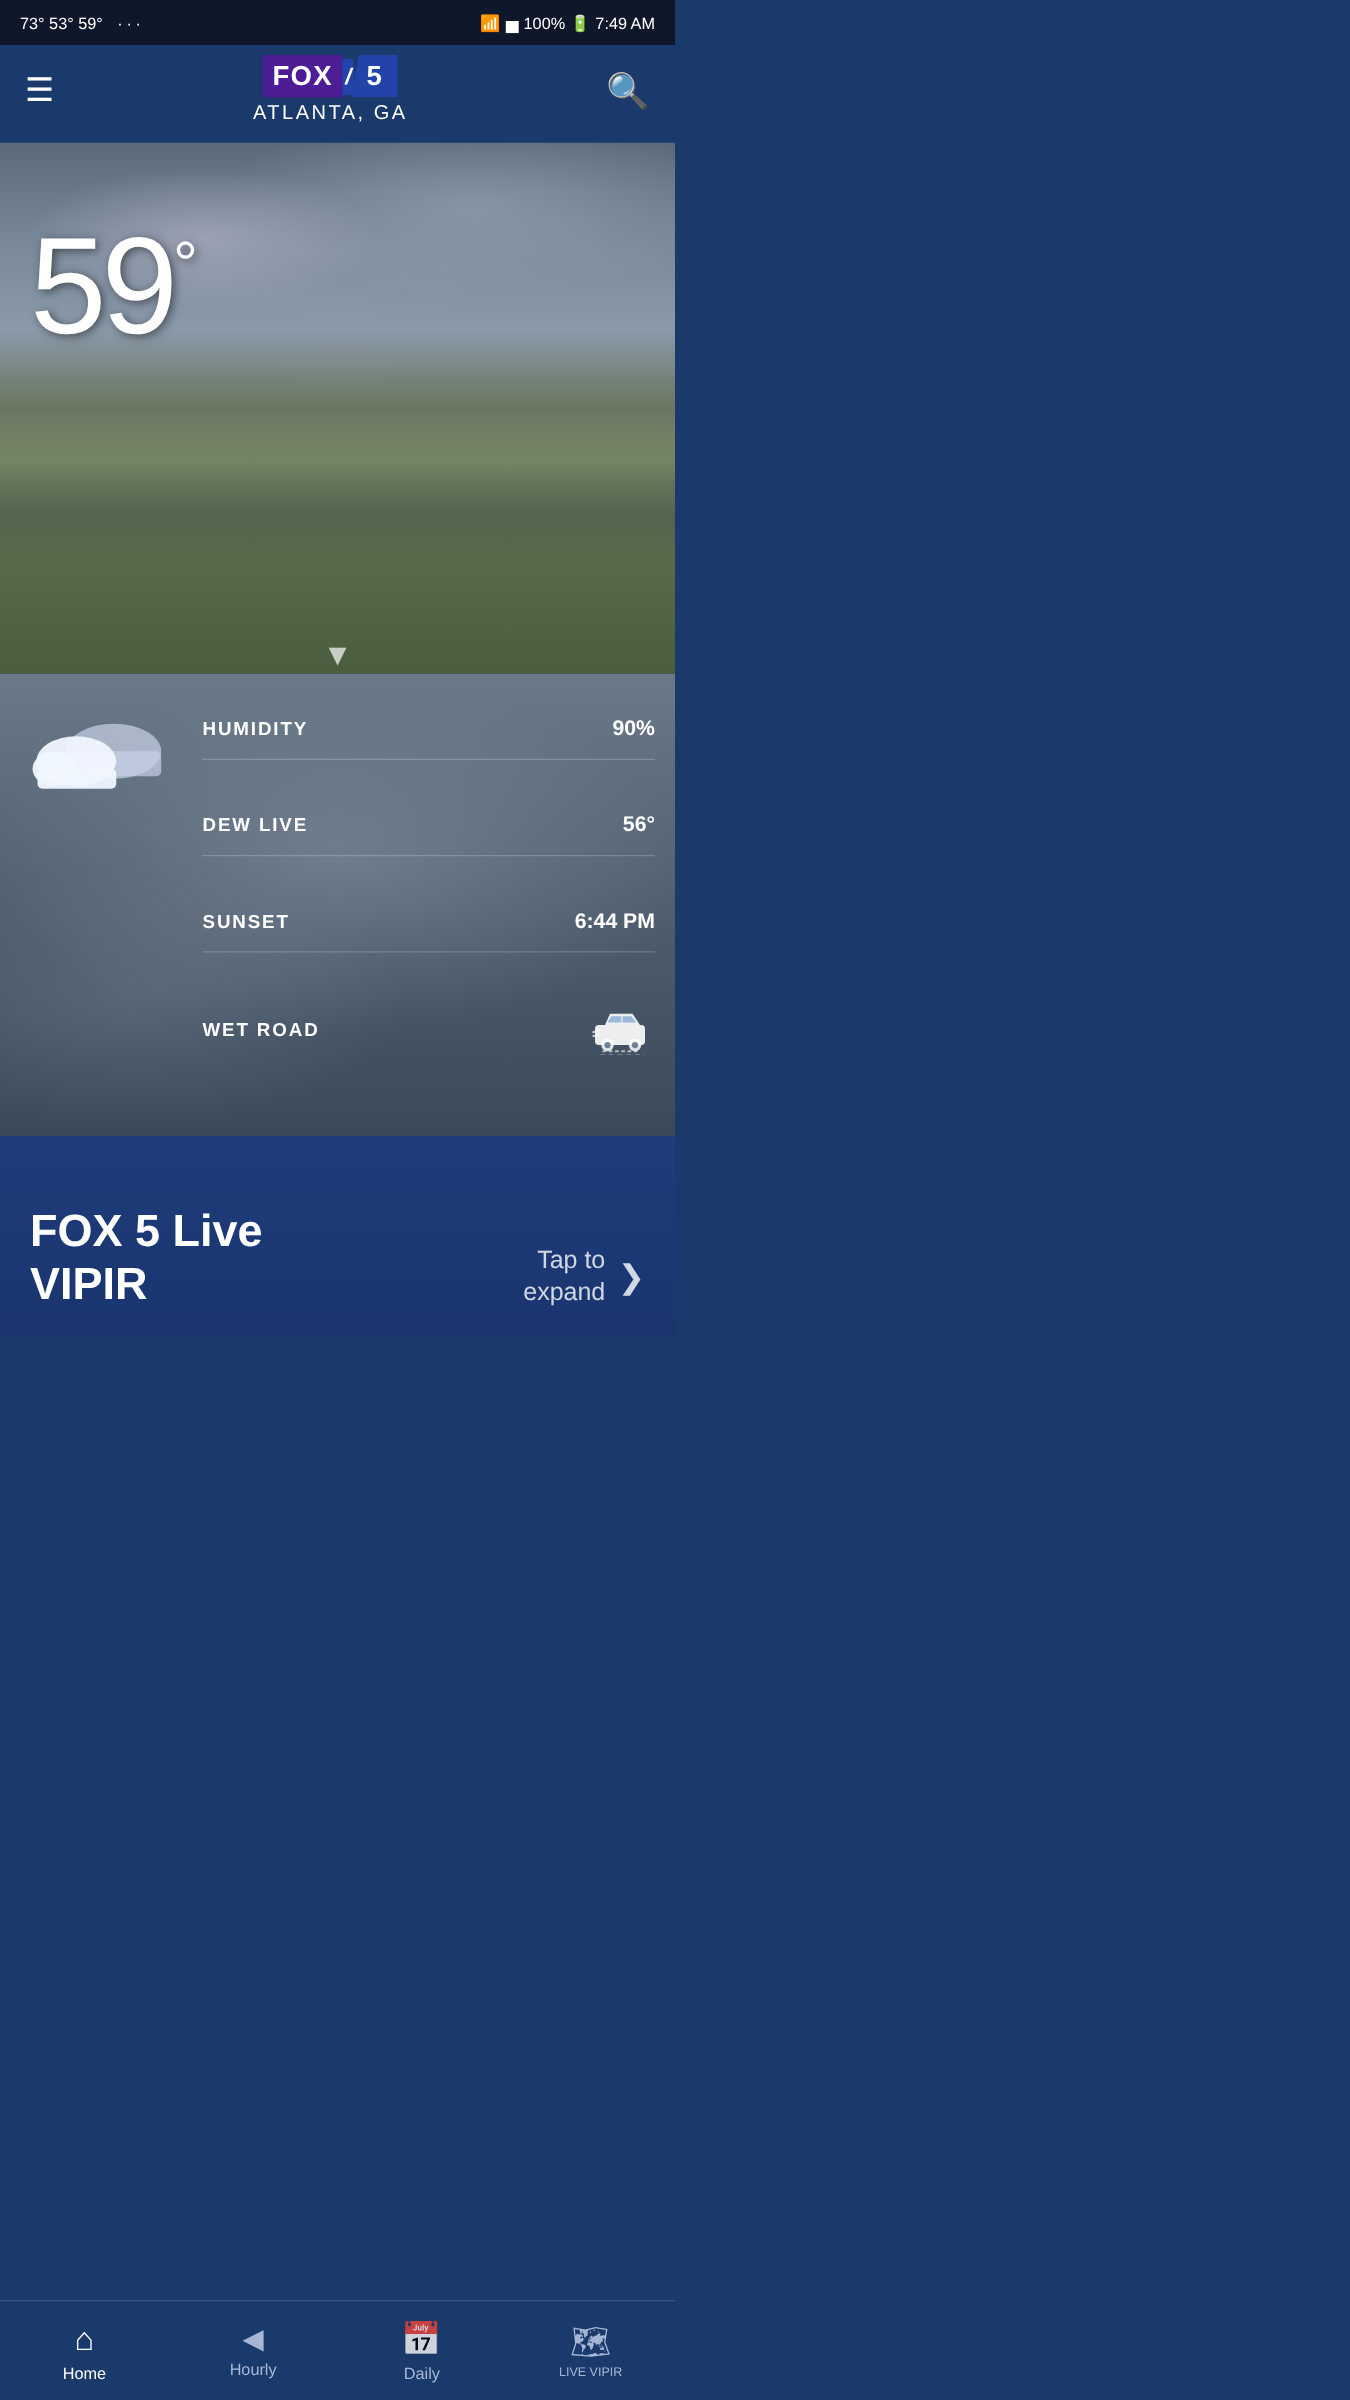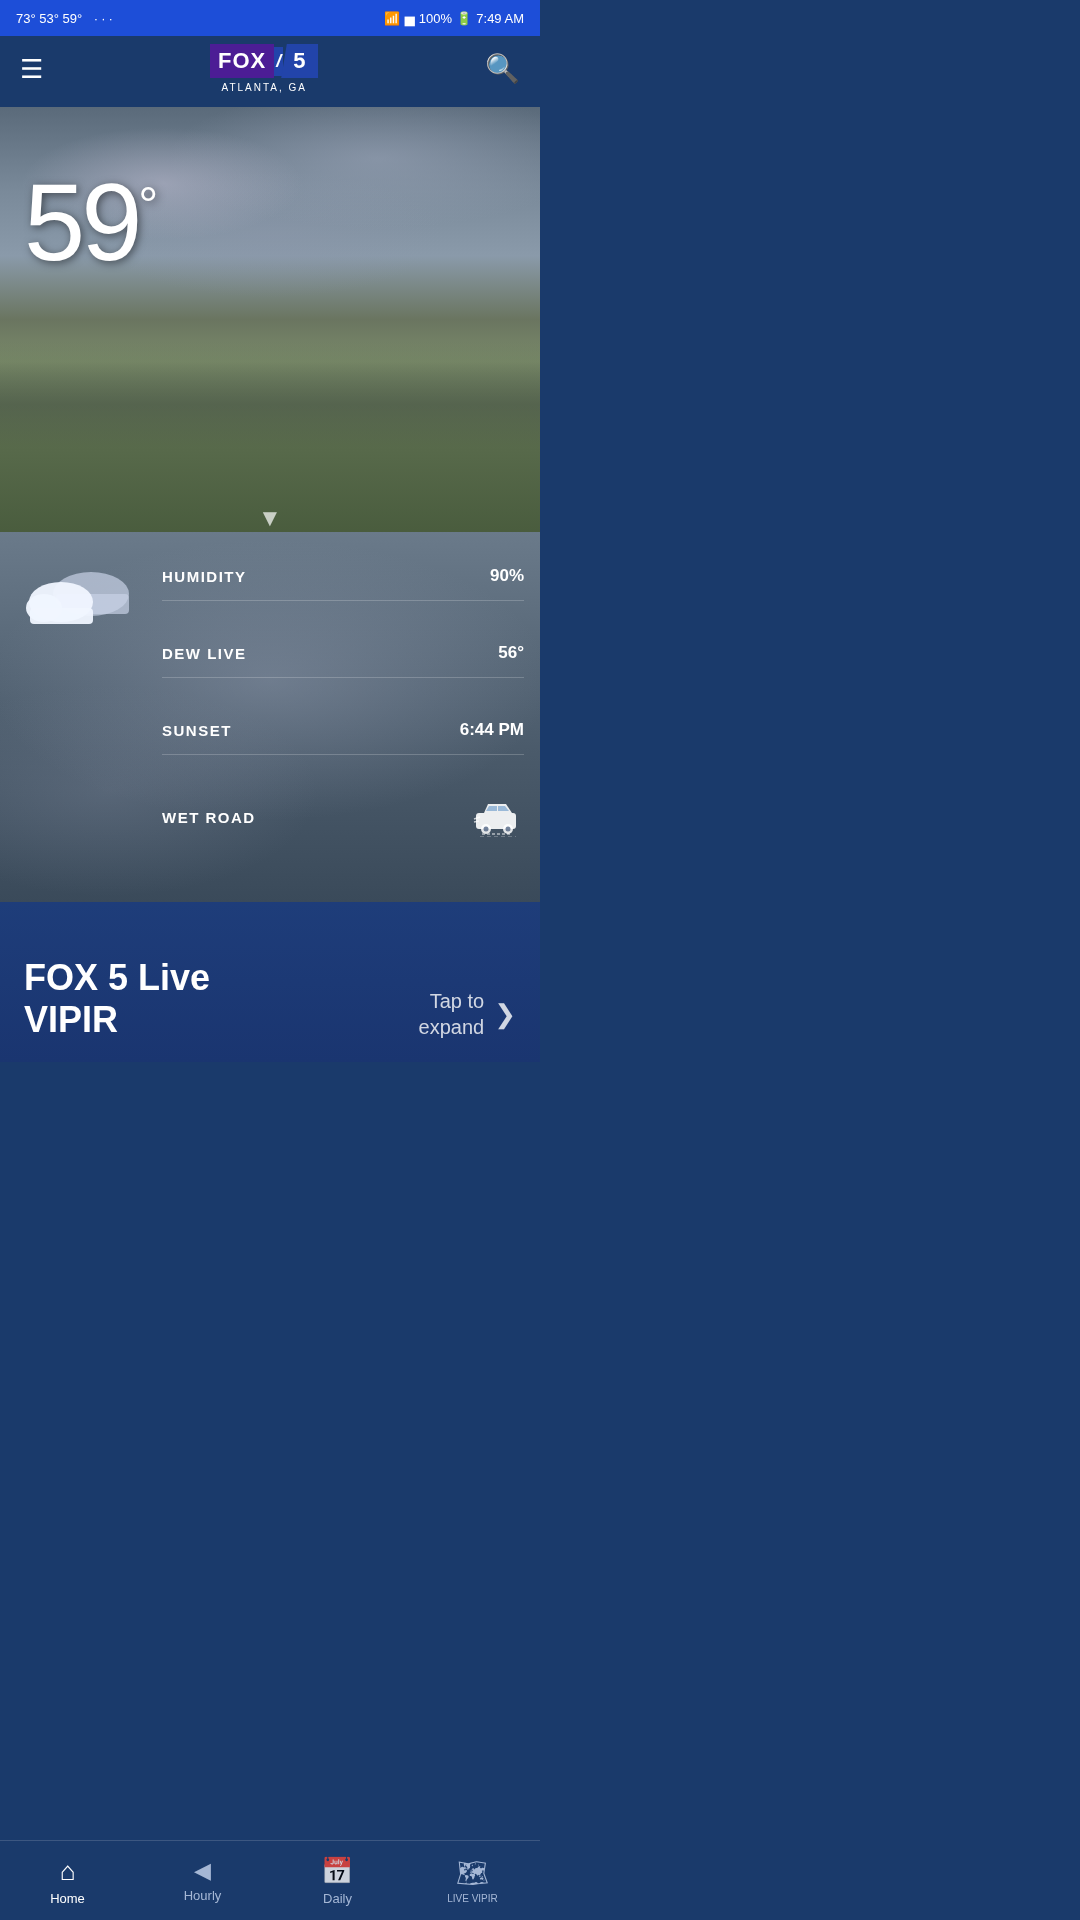--- a/index.html
+++ b/index.html
@@ -8,21 +8,21 @@
     body {
       width: 540px;
       min-height: 960px;
       font-family: 'Arial', sans-serif;
       background: #1a3a6b;
       overflow-x: hidden;
     }
 
     
     .status-bar {
-      background: #1d4ed8;
+      background: #0f172a;
       display: flex;
       justify-content: space-between;
       align-items: center;
       padding: 6px 16px;
       height: 36px;
     }
     .status-left {
       color: white;
       font-size: 13px;
       font-weight: 500;
@@ -71,21 +71,21 @@
       color: white;
       font-weight: 900;
       font-size: 22px;
       padding: 4px 12px;
       letter-spacing: 1px;
       clip-path: polygon(15% 0%, 100% 0%, 100% 100%, 0% 100%);
       margin-left: -2px;
     }
     .city-name {
       color: white;
-      font-size: 10px;
+      font-size: 16px;
       letter-spacing: 2px;
       margin-top: 4px;
       font-weight: 400;
     }
     .search-icon {
       color: white;
       font-size: 28px;
       cursor: pointer;
     }
 

